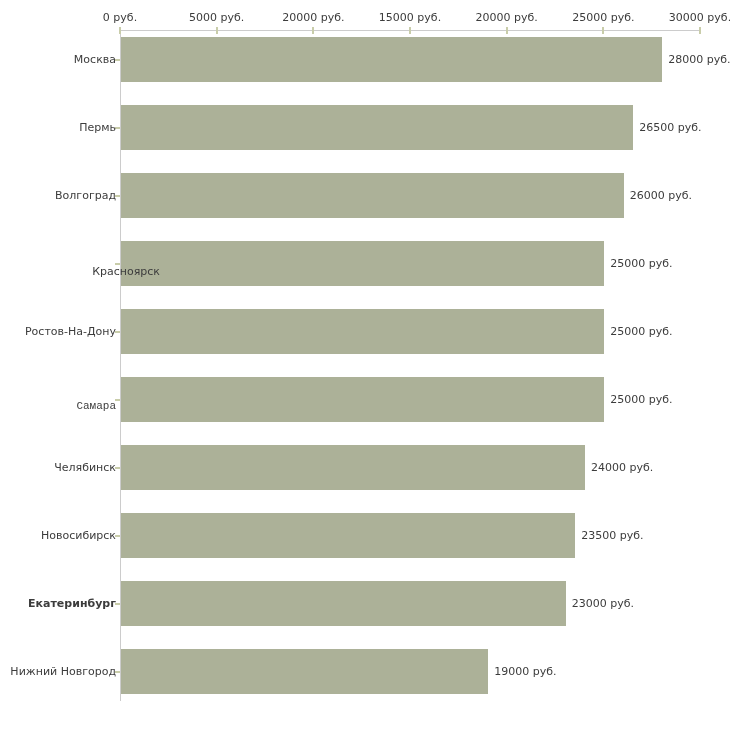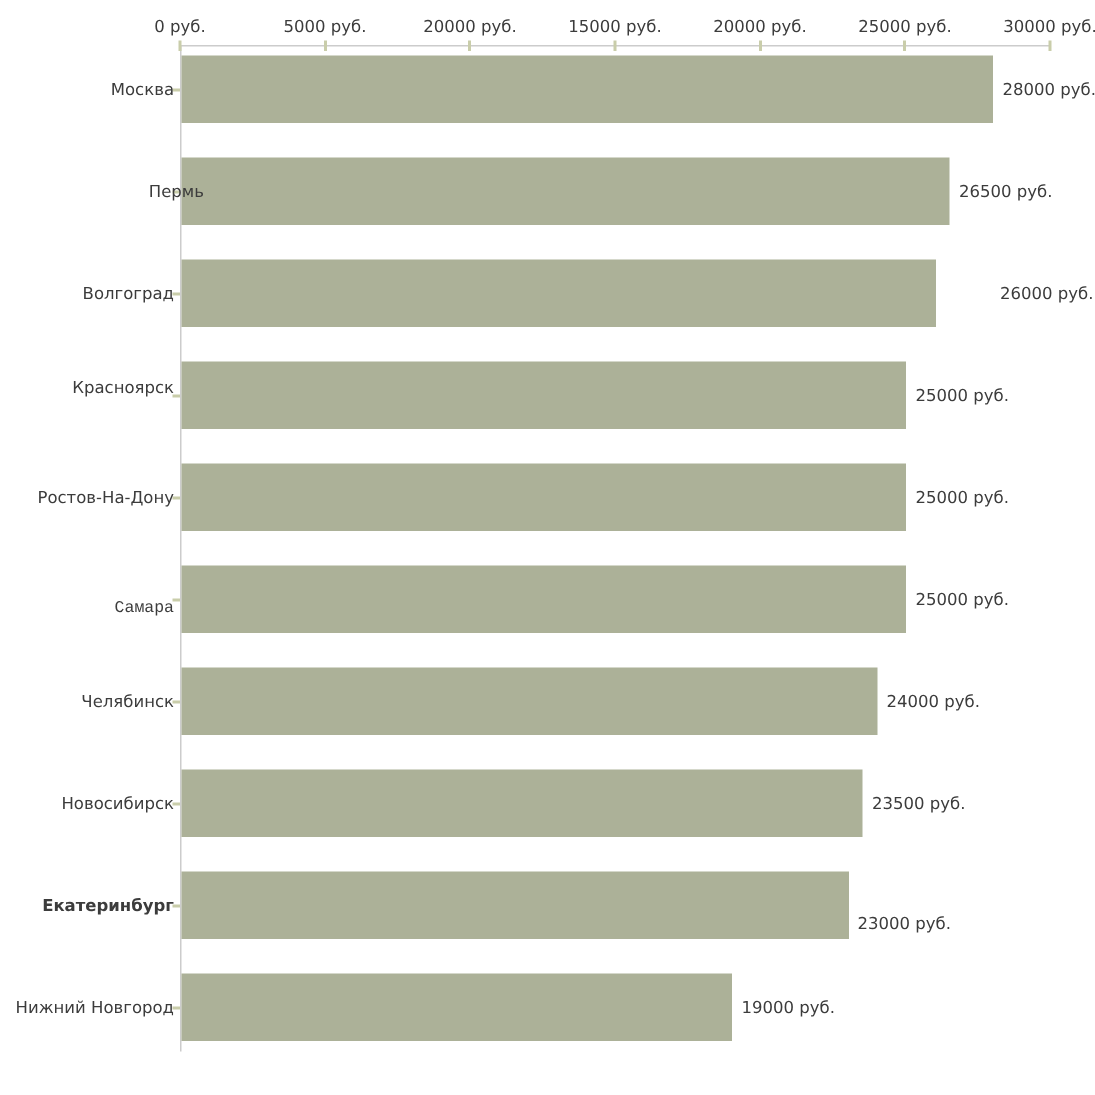--- a/index.html
+++ b/index.html
@@ -77,47 +77,47 @@
     <div class="x-tick" style="left: 602.333px; top: 27px; background: rgb(201, 205, 170);"></div>
     <div class="x-tick-label" style="left: 603.333px; top: 11px; color: rgb(60, 60, 60);">25000 руб.</div>
     <div class="x-tick" style="left: 699px; top: 27px; background: rgb(201, 205, 170);"></div>
     <div class="x-tick-label" style="left: 700px; top: 11px; color: rgb(60, 60, 60);">30000 руб.</div>
     <div class="bar" style="left: 121px; top: 37px; width: 541.333px; background: rgb(172, 177, 152);"></div>
     <div class="y-tick" style="left: 115px; top: 58.5px; background: rgb(201, 205, 170);"></div>
     <div class="cat-label" style="top: 52.5px; color: rgb(60, 60, 60);">Москва</div>
     <div class="val-label" style="left: 668.333px; top: 52.5px; color: rgb(60, 60, 60);">28000 руб.</div>
     <div class="bar" style="left: 121px; top: 105px; width: 512.333px; background: rgb(172, 177, 152);"></div>
     <div class="y-tick" style="left: 115px; top: 126.5px; background: rgb(201, 205, 170);"></div>
-    <div class="cat-label" style="top: 120.5px; color: rgb(60, 60, 60); padding-left: 20px;">Пермь</div>
+    <div class="cat-label" style="top: 120.5px; color: rgb(60, 60, 60);">Пермь</div>
     <div class="val-label" style="left: 639.333px; top: 120.5px; color: rgb(60, 60, 60);">26500 руб.</div>
     <div class="bar" style="left: 121px; top: 173px; width: 502.667px; background: rgb(172, 177, 152);"></div>
     <div class="y-tick" style="left: 115px; top: 194.5px; background: rgb(201, 205, 170);"></div>
     <div class="cat-label" style="top: 188.5px; color: rgb(60, 60, 60);">Волгоград</div>
-    <div class="val-label" style="left: 629.667px; top: 188.5px; color: rgb(60, 60, 60); margin-left: 37px;">26000 руб.</div>
+    <div class="val-label" style="left: 629.667px; top: 188.5px; color: rgb(60, 60, 60);">26000 руб.</div>
     <div class="bar" style="left: 121px; top: 241px; width: 483.333px; background: rgb(172, 177, 152);"></div>
     <div class="y-tick" style="left: 115px; top: 262.5px; background: rgb(201, 205, 170);"></div>
-    <div class="cat-label" style="top: 252px; color: rgb(60, 60, 60);">Красноярск</div>
+    <div class="cat-label" style="top: 265px; color: rgb(60, 60, 60); padding-left: 44px;">Красноярск</div>
     <div class="val-label" style="left: 610.333px; top: 256.5px; color: rgb(60, 60, 60);">25000 руб.</div>
     <div class="bar" style="left: 121px; top: 309px; width: 483.333px; background: rgb(172, 177, 152);"></div>
     <div class="y-tick" style="left: 115px; top: 330.5px; background: rgb(201, 205, 170);"></div>
     <div class="cat-label" style="top: 324.5px; color: rgb(60, 60, 60);">Ростов-На-Дону</div>
     <div class="val-label" style="left: 610.333px; top: 324.5px; color: rgb(60, 60, 60);">25000 руб.</div>
     <div class="bar" style="left: 121px; top: 377px; width: 483.333px; background: rgb(172, 177, 152);"></div>
     <div class="y-tick" style="left: 115px; top: 398.5px; background: rgb(201, 205, 170);"></div>
     <div class="cat-label" style="top: 399px; color: rgb(60, 60, 60); font-family: Liberation Mono, monospace;">Самара</div>
     <div class="val-label" style="left: 610.333px; top: 392.5px; color: rgb(60, 60, 60);">25000 руб.</div>
     <div class="bar" style="left: 121px; top: 445px; width: 464px; background: rgb(172, 177, 152);"></div>
     <div class="y-tick" style="left: 115px; top: 466.5px; background: rgb(201, 205, 170);"></div>
     <div class="cat-label" style="top: 460.5px; color: rgb(60, 60, 60);">Челябинск</div>
     <div class="val-label" style="left: 591px; top: 460.5px; color: rgb(60, 60, 60);">24000 руб.</div>
     <div class="bar" style="left: 121px; top: 513px; width: 454.333px; background: rgb(172, 177, 152);"></div>
     <div class="y-tick" style="left: 115px; top: 534.5px; background: rgb(201, 205, 170);"></div>
     <div class="cat-label" style="top: 528.5px; color: rgb(60, 60, 60);">Новосибирск</div>
     <div class="val-label" style="left: 581.333px; top: 528.5px; color: rgb(60, 60, 60);">23500 руб.</div>
     <div class="bar" style="left: 121px; top: 581px; width: 444.667px; background: rgb(172, 177, 152);"></div>
     <div class="y-tick" style="left: 115px; top: 602.5px; background: rgb(201, 205, 170);"></div>
     <div class="cat-label" style="top: 596.5px; color: rgb(60, 60, 60); font-weight: bold;">Екатеринбург</div>
-    <div class="val-label" style="left: 571.667px; top: 596.5px; color: rgb(60, 60, 60); margin-top: 12px;">23000 руб.</div>
+    <div class="val-label" style="left: 571.667px; top: 596.5px; color: rgb(60, 60, 60);">23000 руб.</div>
     <div class="bar" style="left: 121px; top: 649px; width: 367.333px; background: rgb(172, 177, 152);"></div>
     <div class="y-tick" style="left: 115px; top: 670.5px; background: rgb(201, 205, 170);"></div>
     <div class="cat-label" style="top: 664.5px; color: rgb(60, 60, 60);">Нижний Новгород</div>
     <div class="val-label" style="left: 494.333px; top: 664.5px; color: rgb(60, 60, 60);">19000 руб.</div>
   </div>
 
 </body></html>

